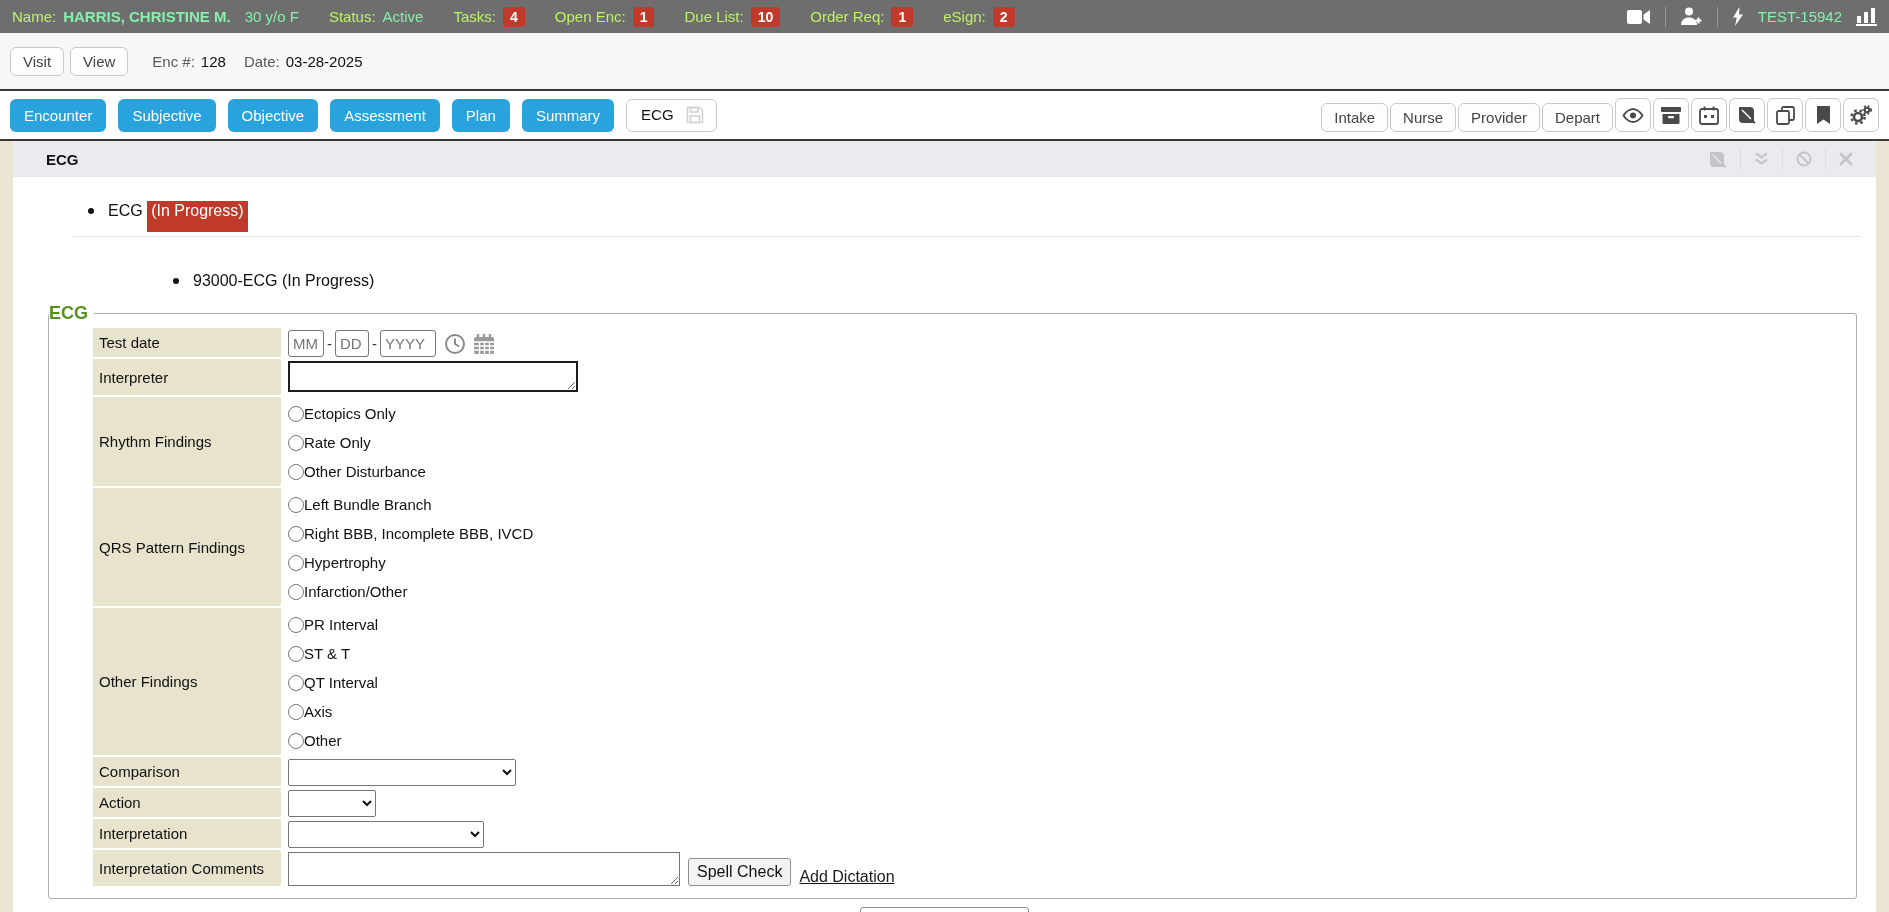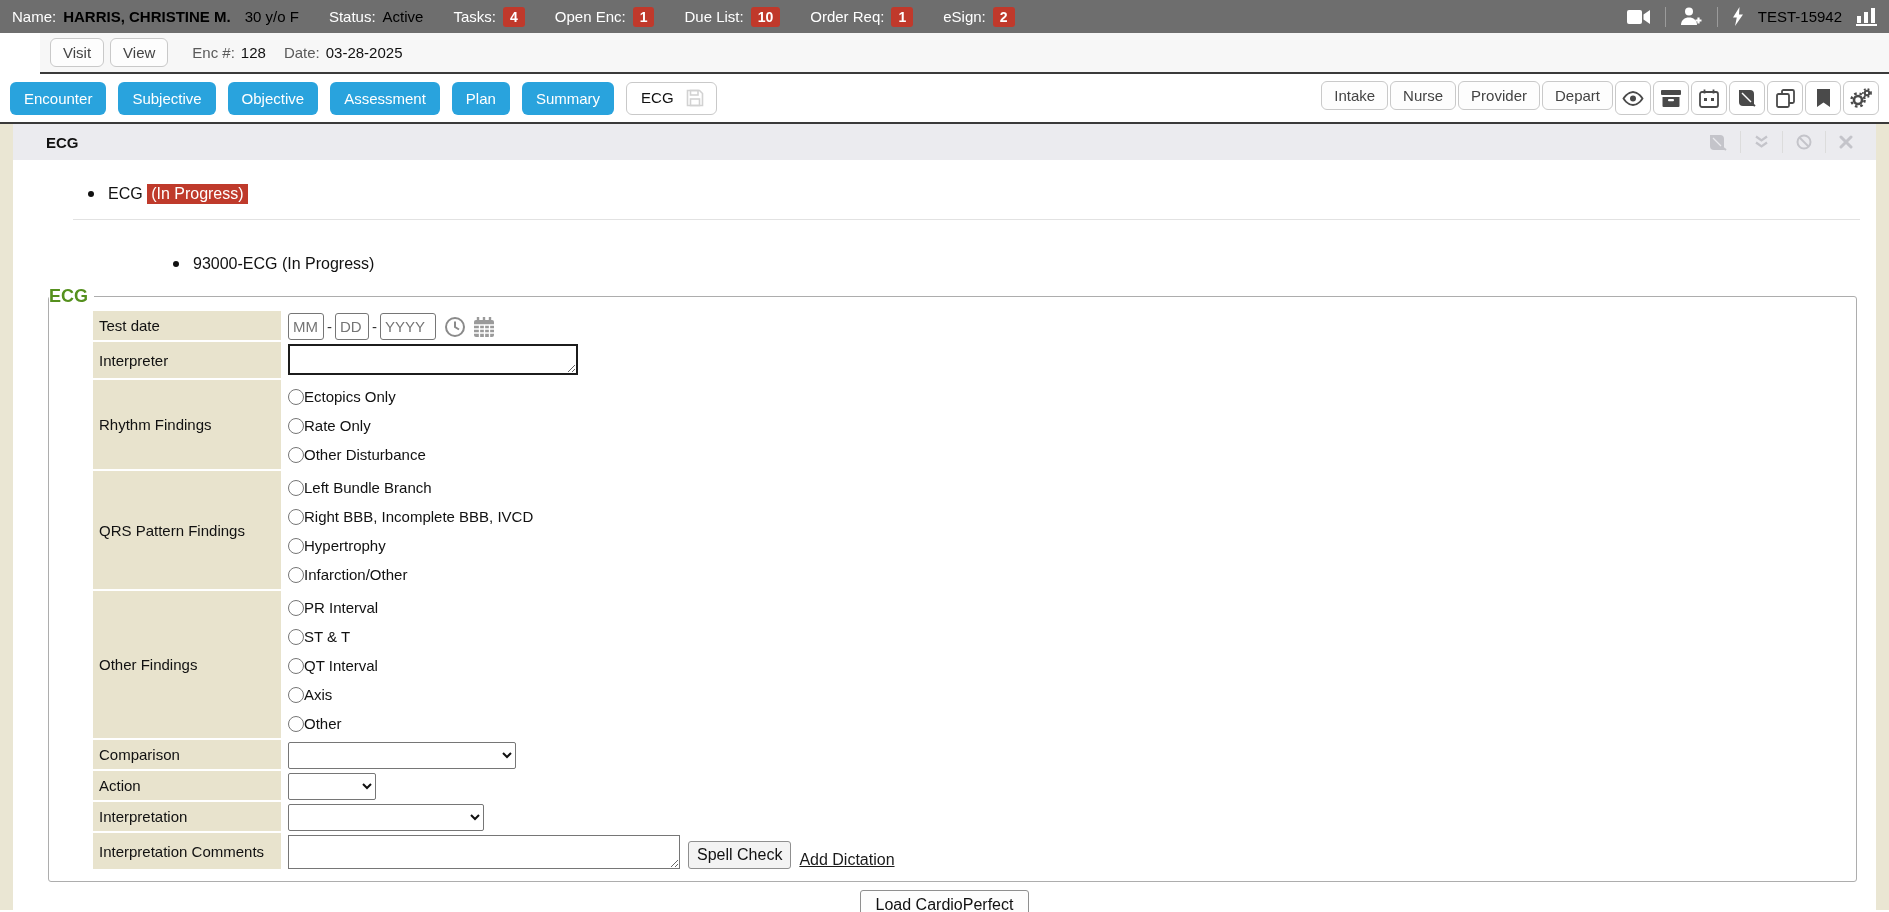--- a/index.html
+++ b/index.html
@@ -3,71 +3,71 @@
 <meta charset="utf-8">
 <style>
   * { margin:0; padding:0; box-sizing:border-box; }
   html,body { width:1889px; height:912px; overflow:hidden;
     font-family:"Liberation Sans", sans-serif; background:#fff; }
 
   
   .topbar { height:33px; background:#6e6e6e; display:flex; align-items:center;
     padding:0 12px; color:#fff; font-size:15px; white-space:nowrap; }
   .topbar .grp { display:flex; align-items:center; margin-right:30px; }
-  .topbar .lab { color:#ffffff; margin-right:7px; }
-  .topbar .val { color:#000000; }
+  .topbar .lab { color:#bef264; margin-right:7px; }
+  .topbar .val { color:#86efac; }
   .topbar .val.b { font-weight:bold; }
   .badge { background:#c0392b; color:#fff; font-weight:bold; font-size:14px;
     padding:1px 7px; border-radius:3px; line-height:18px; }
   .topbar-right { margin-left:auto; display:flex; align-items:center; gap:14px; }
   .tb-sep { width:1px; height:20px; background:#9b9b9b; }
   .icon-btn-dark { display:flex; align-items:center; cursor:pointer; }
   .chart-underline { border-bottom:2px solid #fff; padding-bottom:1px; }
 
   
-  .visitbar { height:41px; background:#f7f7f7; display:flex; align-items:center;
-    padding:2px 10px; font-size:15px; border-bottom:2px solid #3a3a3a;margin-left:40px; }
+  .visitbar { height:58px; background:#f7f7f7; display:flex; align-items:center;
+    padding:2px 10px; font-size:15px; border-bottom:2px solid #3a3a3a; }
   .btn-plain { background:#fdfdfd; border:1px solid #c9c9c9; border-radius:6px;
     color:#444; font-size:15px; padding:5px 12px; cursor:pointer;
     font-family:"Liberation Sans", sans-serif; }
   .visitbar .btn-plain { margin-right:6px; }
   .visitbar .lab { color:#5a5a5a; margin:0 6px 0 18px; }
   .visitbar .val { color:#111; }
 
   
   .tabrow { height:50px; background:#fff; display:flex; align-items:center;
     padding:0 10px; border-bottom:2px solid #3a3a3a; }
   .tab-blue { background:#29a3dd; color:#fff; border:none; border-radius:6px;
     font-size:15px; padding:8px 14px; margin-right:12px; cursor:pointer;
     font-family:"Liberation Sans", sans-serif; }
   .tab-active { background:#fff; border:1px solid #c9c9c9; border-radius:6px;
     display:flex; align-items:center; gap:12px; padding:6px 12px 7px 14px;
     font-size:15px; color:#111; cursor:pointer; }
-  .tabrow-right { margin-left:auto; display:flex; align-items:flex-start; gap:2px; }
+  .tabrow-right { margin-left:auto; display:flex; align-items:flex-end; gap:2px; }
   .tool-icon-btn { width:36px; height:34px; background:#fff; border:1px solid #c9c9c9;
     border-radius:6px; display:flex; align-items:center; justify-content:center; cursor:pointer; }
 
   
   .content { height:786px; background:#eae6d3; padding:0 13px; }
   .panel { background:#fff; height:100%; }
   .panel-header { height:36px; background:#ebebef; display:flex; align-items:center;
     padding:0 10px 0 33px; }
   .panel-header .title { font-size:15px; font-weight:bold; color:#111; }
   .ph-icons { margin-left:auto; display:flex; align-items:center; height:100%; }
   .ph-icon { padding:0 13px; height:22px; display:flex; align-items:center;
     border-left:1px solid #dcdcdc; cursor:pointer; }
   .ph-icon:first-child { border-left:none; }
 
   .panel-body { padding-top:24px; font-size:16px; color:#111; }
   .blist { margin-left:73px; }
   .blist2 { margin-left:158px; margin-top:34px; }
   .bitem { list-style:none; position:relative; padding-left:22px; line-height:20px; }
   .bitem::before { content:""; position:absolute; left:2px; top:7px; width:6px; height:6px;
     border-radius:50%; background:#111; }
-  .status-red { background:#bf3a2b; color:#fff; padding:1px 4px 2px 4px; }
+  .status-red { background:#bf3a2b; color:#fff; padding:1px 4px 13px 4px; }
   .item-divider { border-top:1px solid #e2e2e2; margin:15px 16px 0 60px; }
 
   
   fieldset.ecg-fs { margin:12px 19px 0 35px; border:1px solid #adadad; border-radius:3px;
     padding:4px 8px 10px 0; }
   fieldset.ecg-fs legend { color:#55901e; font-weight:bold; font-size:18px;
     margin-left:0px; padding-right:6px; }
   table.form { border-collapse:separate; border-spacing:0; font-size:15px;padding-left:44px; }
   td.lbl { background:#e8e3cd; width:188px; min-width:188px; padding:4px 4px 4px 6px;
     border-bottom:2px solid #fff; color:#111; vertical-align:middle; }

